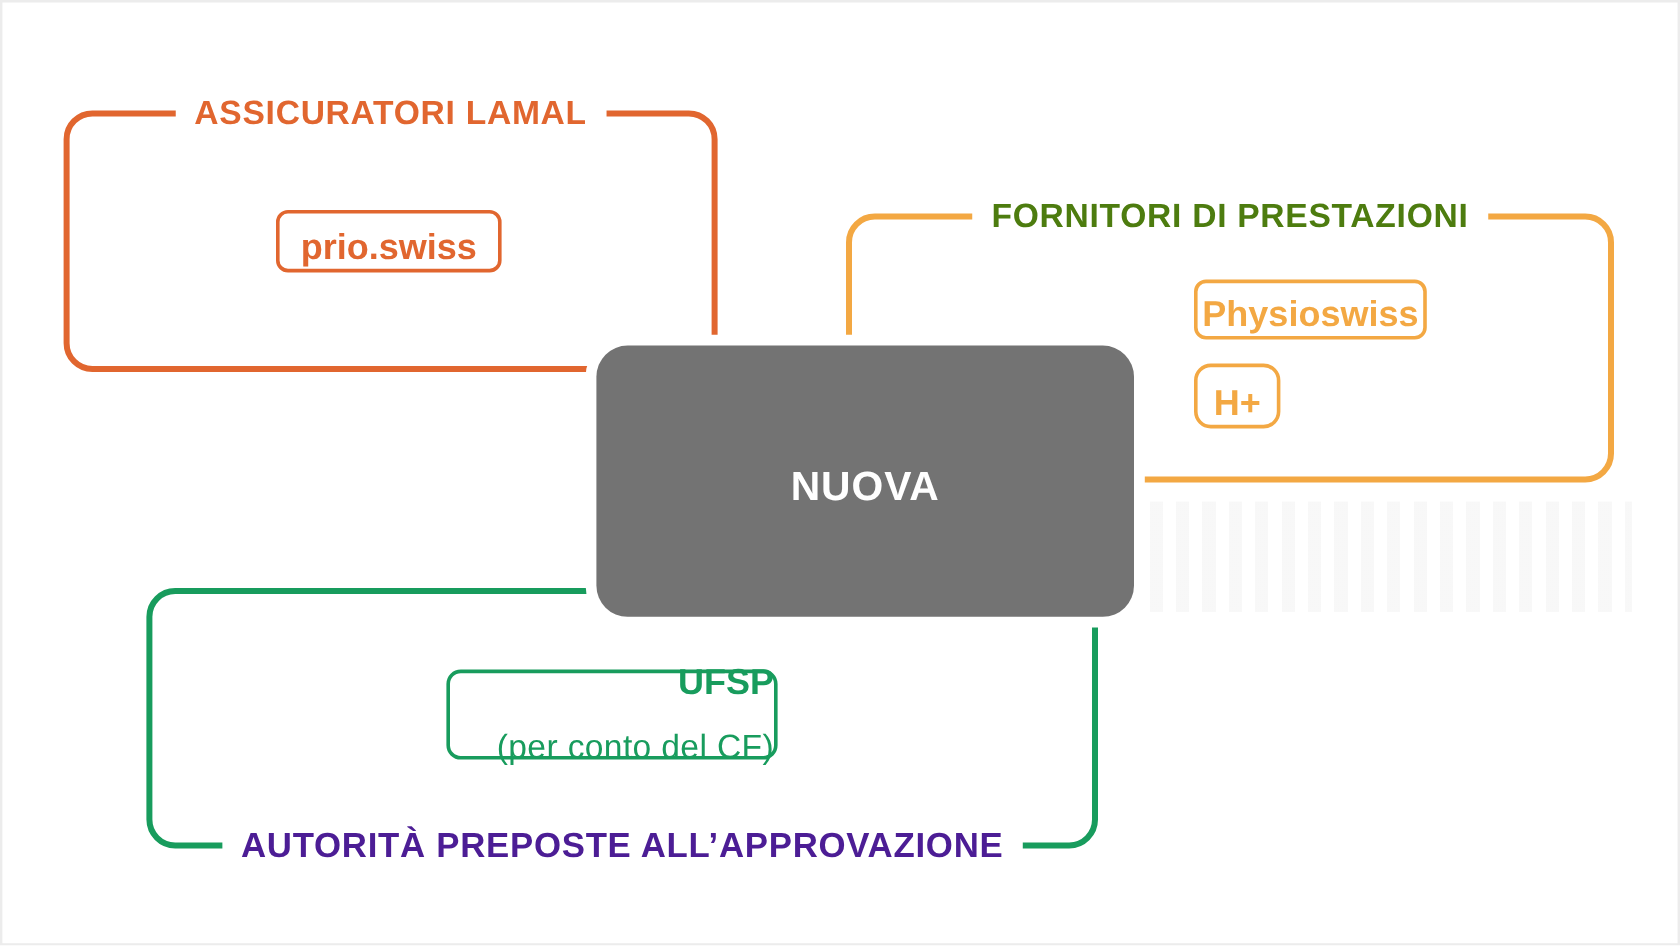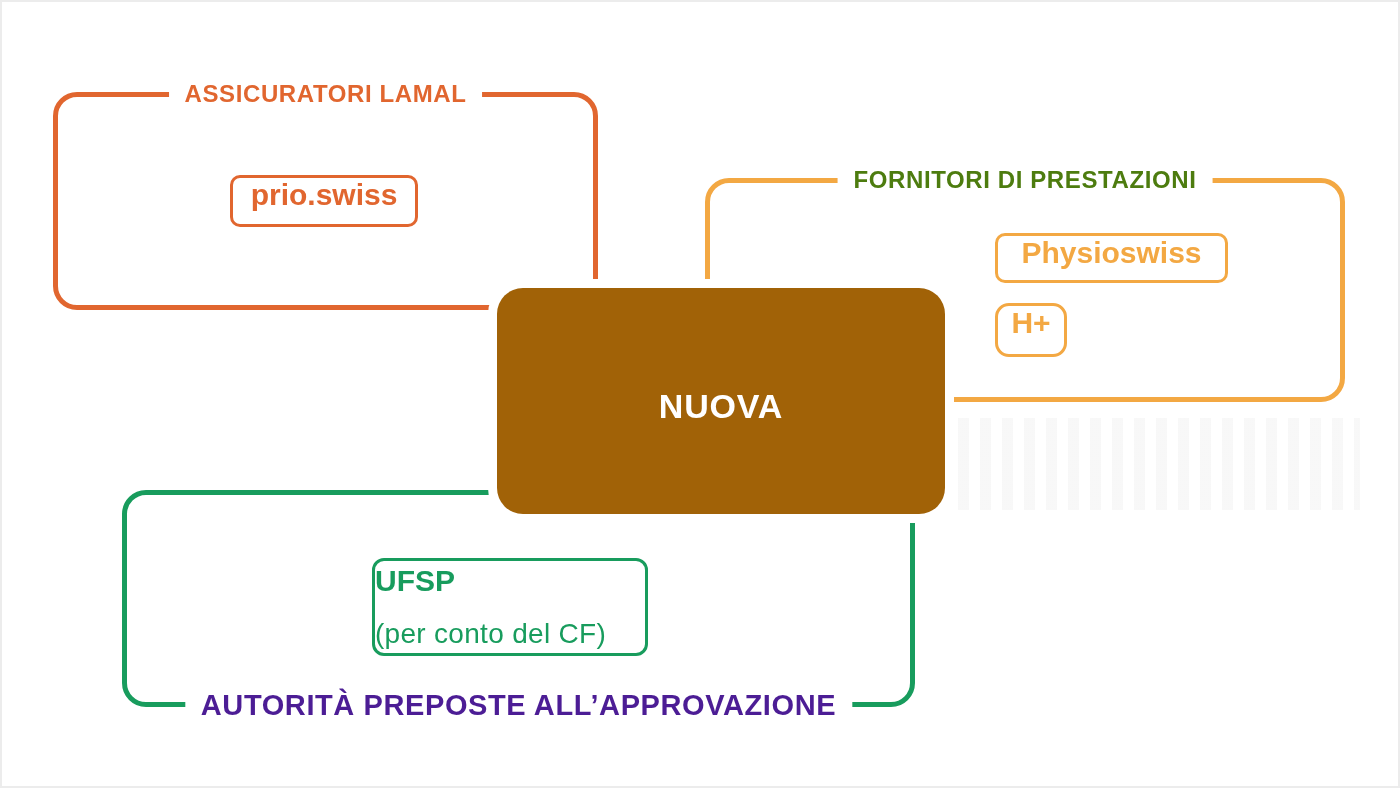--- a/index.html
+++ b/index.html
@@ -20,21 +20,21 @@
   .bracket {
     position: absolute;
     border-radius: 24px;
     z-index: 1;
   }
   .bracket-title {
     position: absolute;
     background: #ffffff;
     padding: 0 16px;
     font-weight: 700;
-    font-size: 24px;
+    font-size: 28px;
     line-height: 34px;
     letter-spacing: 0.6px;
     white-space: nowrap;
     left: 50%;
     transform: translateX(-50%);
   }
   .title-top    { top: -20px; }
   .title-bottom { bottom: -20px; }
 
   .bracket-orange { left: 53px;  top: 92px;  width: 545px; height: 218px; border: 5px solid #E1662F; }
@@ -43,57 +43,57 @@
   .bracket-yellow { left: 705px; top: 178px; width: 640px; height: 224px; border: 5px solid #F3A843; }
   .bracket-yellow .bracket-title { color: #4d7c0f; }
 
   .bracket-green  { left: 122px; top: 490px; width: 793px; height: 217px; border: 5px solid #189C5D; }
   .bracket-green .bracket-title  { color: #4c1d95; font-size: 29px; }
 
   
   .member {
     position: absolute;
     display: flex;
-    align-items: flex-start;
+    align-items: flex-end;
     justify-content: center;
     border-radius: 10px;
     font-weight: 700;
     background: #ffffff;
     z-index: 3;
     text-align: center;
   }
   .member-prio {
     left: 230px; top: 175px; width: 188px; height: 52px;
     border: 3px solid #E1662F; color: #E1662F; font-size: 30px;
   }
   .member-physio {
-    left: 995px; top: 233px; width: 233px; height: 50px;
+    left: 995px; top: 233px; width: 194px; height: 50px;
     border: 3px solid #F3A843; color: #F3A843; font-size: 30px;
   }
   .member-hplus {
     left: 995px; top: 303px; width: 72px; height: 54px;
     border: 3px solid #F3A843; color: #F3A843; font-size: 30px;
     border-radius: 14px;
   }
   .member-ufsp {
-    left: 372px; top: 558px; width: 276px; height: 98px;
+    left: 372px; top: 558px; width: 276px; height: 75px;
     border: 3px solid #189C5D; color: #189C5D;
     border-radius: 12px;
     flex-direction: column;
     line-height: 1.15;
     gap: 20px;
   }
   .member-ufsp .primary   { font-weight: 700; font-size: 30px; }
   .member-ufsp .secondary { font-weight: 400; font-size: 28px; letter-spacing: 0.3px; }
 
   
   .center-node {
     position: absolute;
     left: 497px; top: 288px; width: 448px; height: 226px;
-    background: #a16207;
+    background: #737373;
     border-radius: 26px;
     box-shadow: 0 0 0 9px #ffffff;   
     z-index: 5;
     display: flex;
     flex-direction: column;
     align-items: center;
     justify-content: center;
     padding-top: 10px;
   }
   .center-node .line {

